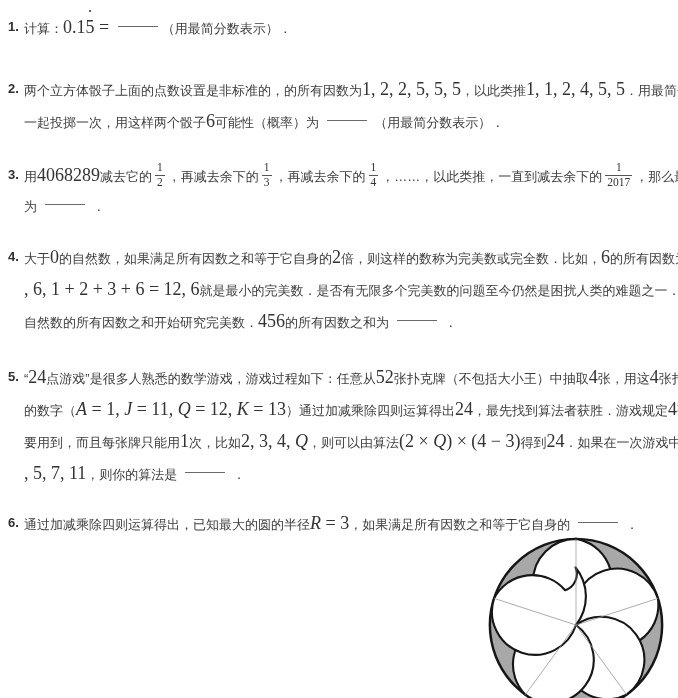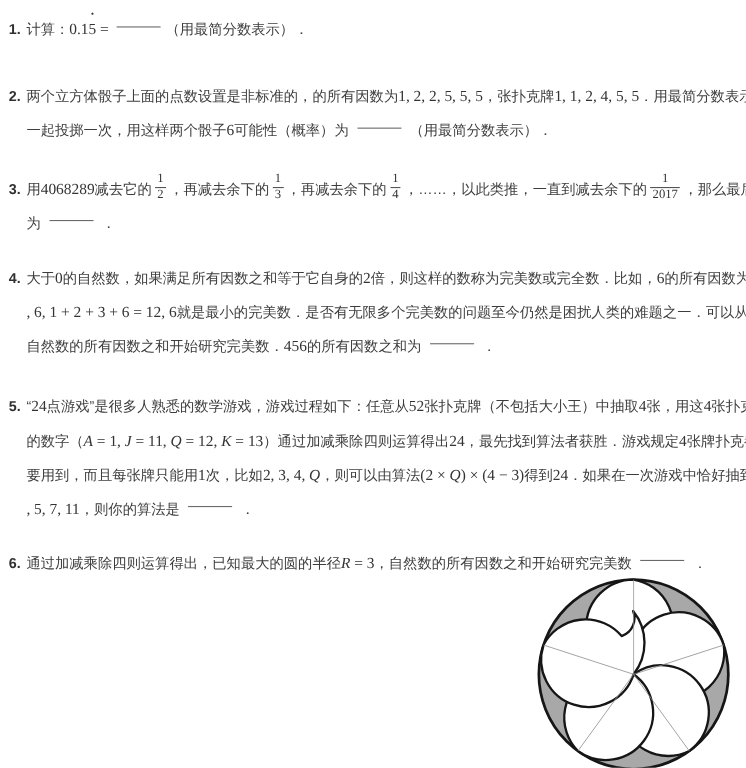--- a/index.html
+++ b/index.html
@@ -10,21 +10,21 @@
   }
   .page{padding:4px 10px 0 8px;}
   .problem{position:relative;padding-left:16px;line-height:30px;white-space:nowrap;}
   .pnum{position:absolute;left:0;top:0;font-weight:700;color:#303030;}
   #p1{margin:8px 0 30px 0;}
   #p2{margin-bottom:22px;}
   #p3{margin-bottom:20px;}
   #p4{margin-bottom:24px;}
   #p5{margin-bottom:18px;}
   #p6{margin-bottom:0;}
-  .math{font-family:"Liberation Serif","DejaVu Serif",serif;font-size:14px;color:#333;}
+  .math{font-family:"Liberation Serif","DejaVu Serif",serif;font-size:18px;color:#333;}
   .mi{font-style:italic;}
   .blank{display:inline-block;width:40px;height:12px;border-bottom:1px solid #6a6a6a;margin:0 4px;vertical-align:baseline;}
   .frac{
     display:inline-block;vertical-align:middle;position:relative;top:-2px;text-align:center;
     font-family:"Liberation Serif","DejaVu Serif",serif;font-size:11.5px;line-height:1.2;margin:0 3px;color:#333;
   }
   .frac .fnum{display:block;padding:0 2px;}
   .frac .fden{display:block;border-top:1px solid #555;padding:0 2px;}
   .od{position:relative;display:inline-block;}
   .od::after{content:"·";position:absolute;left:50%;top:-0.55em;transform:translateX(-50%);font-weight:700;font-size:12px;line-height:1;}
@@ -36,41 +36,41 @@
 
 <div class="page">
 
   <div class="problem" id="p1">
     <span class="pnum">1.</span>
     <div class="ptext"><span class="zh">计算：</span><span class="math">0.1</span><span class="math od">5</span><span class="math"> = </span><span class="blank">&nbsp;</span><span class="zh">（用最简分数表示）．</span></div>
   </div>
 
   <div class="problem" id="p2">
     <span class="pnum">2.</span>
-    <div class="ptext"><span class="zh">两个立方体骰子上面的点数设置是非标准的，的所有因数为</span><span class="math">1, 2, 2, 5, 5, 5</span><span class="zh">，张扑克牌</span><span class="math">1, 1, 2, 4, 5, 5</span><span class="zh">．用最简分数表示</span><br><span class="zh">一起投掷一次，用这样两个骰子</span><span class="math">6</span><span class="zh">可能性（概率）为 </span><span class="blank">&nbsp;</span><span class="zh"> （用最简分数表示）．</span></div>
+    <div class="ptext"><span class="zh">两个立方体骰子上面的点数设置是非标准的，的所有因数为</span><span class="math">1, 2, 2, 5, 5, 5</span><span class="zh">，以此类推</span><span class="math">1, 1, 2, 4, 5, 5</span><span class="zh">．用最简分数表示</span><br><span class="zh">一起投掷一次，用这样两个骰子</span><span class="math">6</span><span class="zh">可能性（概率）为 </span><span class="blank">&nbsp;</span><span class="zh"> （用最简分数表示）．</span></div>
   </div>
 
   <div class="problem" id="p3">
     <span class="pnum">3.</span>
     <div class="ptext"><span class="zh">用</span><span class="math">4068289</span><span class="zh">减去它的</span><span class="frac"><span class="fnum">1</span><span class="fden">2</span></span><span class="zh">，再减去余下的</span><span class="frac"><span class="fnum">1</span><span class="fden">3</span></span><span class="zh">，再减去余下的</span><span class="frac"><span class="fnum">1</span><span class="fden">4</span></span><span class="zh">，……，以此类推，一直到减去余下的</span><span class="frac"><span class="fnum">1</span><span class="fden">2017</span></span><span class="zh">，那么最后的得数</span><br><span class="zh">为 </span><span class="blank">&nbsp;</span><span class="zh"> ．</span></div>
   </div>
 
   <div class="problem" id="p4">
     <span class="pnum">4.</span>
     <div class="ptext"><span class="zh">大于</span><span class="math">0</span><span class="zh">的自然数，如果满足所有因数之和等于它自身的</span><span class="math">2</span><span class="zh">倍，则这样的数称为完美数或完全数．比如，</span><span class="math">6</span><span class="zh">的所有因数为</span><br><span class="math">, 6, 1 + 2 + 3 + 6 = 12, 6</span><span class="zh">就是最小的完美数．是否有无限多个完美数的问题至今仍然是困扰人类的难题之一．可以从计算</span><br><span class="zh">自然数的所有因数之和开始研究完美数．</span><span class="math">456</span><span class="zh">的所有因数之和为 </span><span class="blank">&nbsp;</span><span class="zh"> ．</span></div>
   </div>
 
   <div class="problem" id="p5">
     <span class="pnum">5.</span>
     <div class="ptext"><span class="zh">“</span><span class="math">24</span><span class="zh">点游戏”是很多人熟悉的数学游戏，游戏过程如下：任意从</span><span class="math">52</span><span class="zh">张扑克牌（不包括大小王）中抽取</span><span class="math">4</span><span class="zh">张，用这</span><span class="math">4</span><span class="zh">张扑克牌上</span><br><span class="zh">的数字（</span><span class="math mi">A</span><span class="math"> = 1, </span><span class="math mi">J</span><span class="math"> = 11, </span><span class="math mi">Q</span><span class="math"> = 12, </span><span class="math mi">K</span><span class="math"> = 13</span><span class="zh">）通过加减乘除四则运算得出</span><span class="math">24</span><span class="zh">，最先找到算法者获胜．游戏规定</span><span class="math">4</span><span class="zh">张牌扑克都</span><br><span class="zh">要用到，而且每张牌只能用</span><span class="math">1</span><span class="zh">次，比如</span><span class="math">2, 3, 4, </span><span class="math mi">Q</span><span class="zh">，则可以由算法</span><span class="math">(2 × </span><span class="math mi">Q</span><span class="math">) × (4 − 3)</span><span class="zh">得到</span><span class="math">24</span><span class="zh">．如果在一次游戏中恰好抽到了</span><br><span class="math">, 5, 7, 11</span><span class="zh">，则你的算法是 </span><span class="blank">&nbsp;</span><span class="zh"> ．</span></div>
   </div>
 
   <div class="problem" id="p6">
     <span class="pnum">6.</span>
-    <div class="ptext"><span class="zh">通过加减乘除四则运算得出，已知最大的圆的半径</span><span class="math mi">R</span><span class="math"> = 3</span><span class="zh">，自然数的所有因数之和开始研究完美数 </span><span class="blank">&nbsp;</span><span class="zh"> ．</span></div>
+    <div class="ptext"><span class="zh">通过加减乘除四则运算得出，已知最大的圆的半径</span><span class="math mi">R</span><span class="math"> = 3</span><span class="zh">，如果满足所有因数之和等于它自身的 </span><span class="blank">&nbsp;</span><span class="zh"> ．</span></div>
   </div>
 
   <div class="figure-row">
     <svg width="180" height="178" viewBox="-93 -93 186 186">
       <defs>
         <path id="petal" d="M 0 0 A 45 45 0 0 1 0 -90 A 45 45 0 0 1 31 -22 A 18 18 0 0 0 57 -19 A 48 48 0 0 1 0 0 Z"></path>
       </defs>
       <circle cx="0" cy="0" r="90" stroke-width="2.6" fill="#a8a8a8" stroke="#161616"></circle>
       <g stroke-width="2.2" stroke-linejoin="round" fill="#ffffff" stroke="#161616">
         <use href="#petal"></use>

